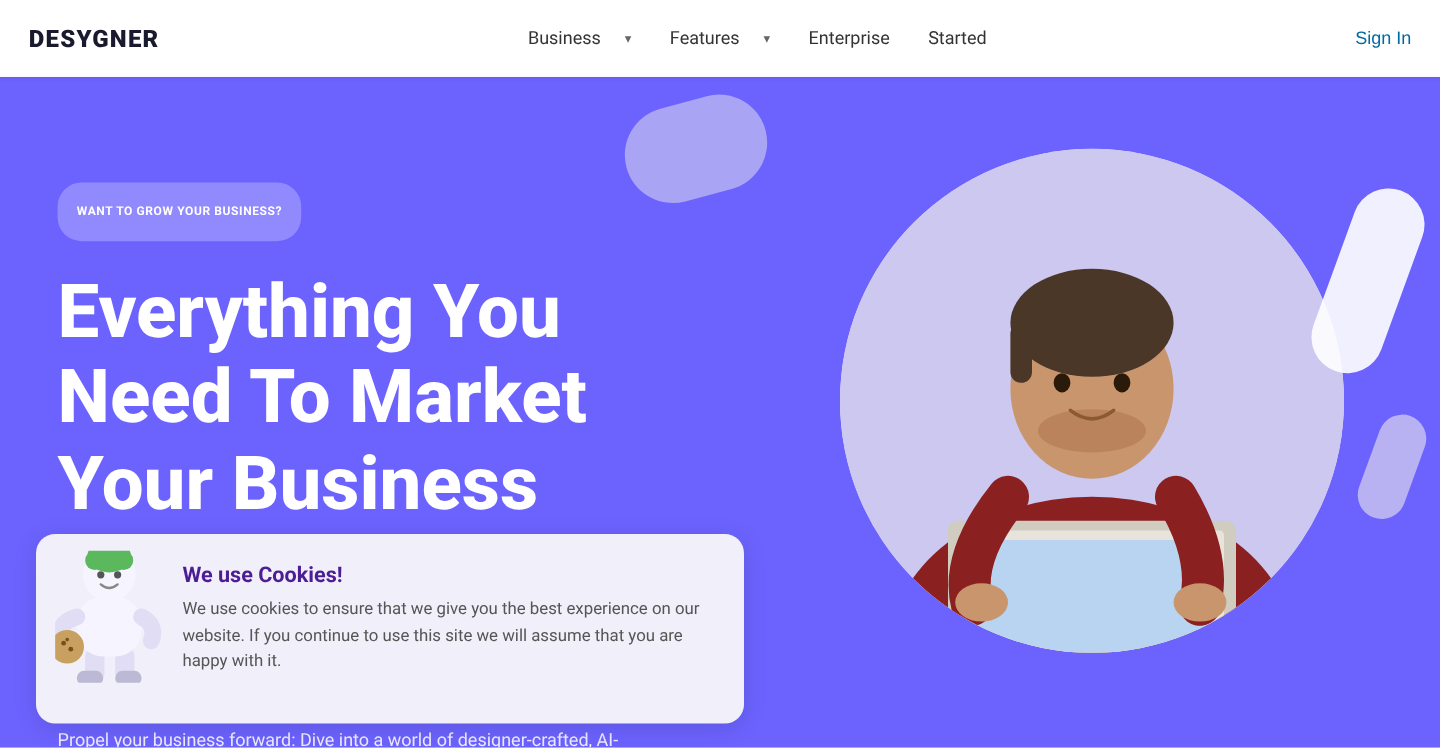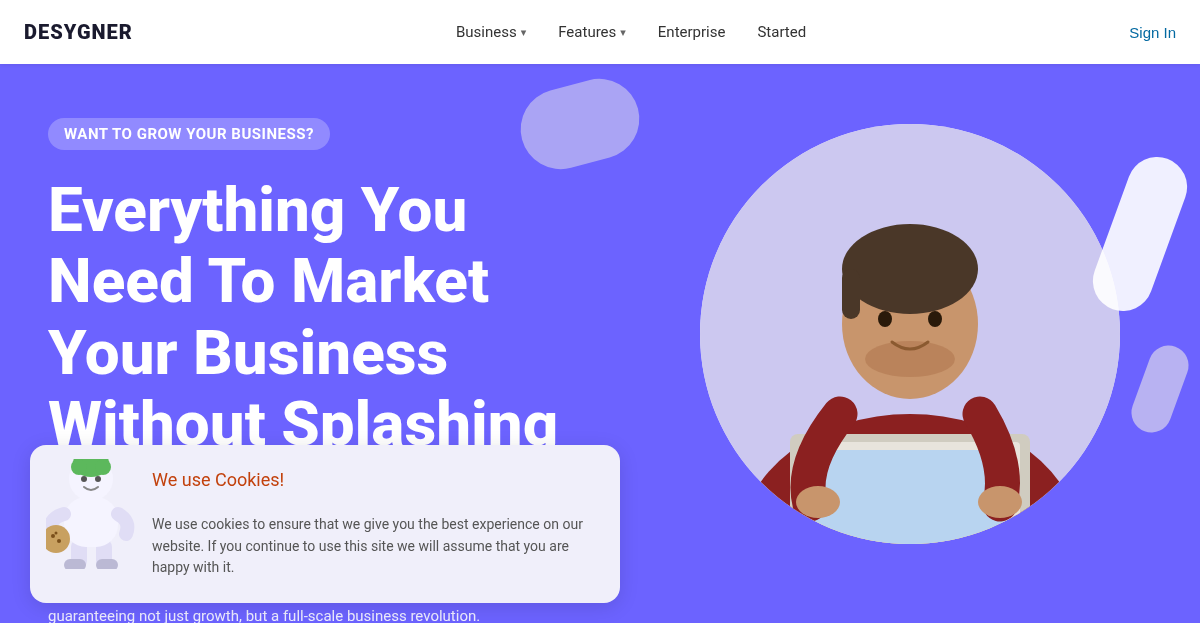--- a/index.html
+++ b/index.html
@@ -9,44 +9,45 @@
     nav {
       display: flex; align-items: center; justify-content: space-between;
       padding: 0 24px; height: 64px; background: #fff;
       box-shadow: 0 1px 4px rgba(0,0,0,0.08); position: relative; z-index: 10;
     }
     .nav-logo {
       font-weight: 900; font-size: 20px; letter-spacing: 1px; color: #1a1a2e;
     }
     .nav-links { display: flex; align-items: center; gap: 32px; }
     .nav-link {
-      font-size: 15px; color: #333; text-decoration: none; display: flex; align-items: center; gap: 4px; cursor: pointer;
+      font-size: 15px; color: #333; text-decoration: none; display: flex; align-items: center; gap: 20px; cursor: pointer;
     }
     .nav-link .chevron { font-size: 11px; color: #666; }
     .nav-actions { display: flex; align-items: center; gap: 16px; }
     .sign-in-btn {
       font-size: 15px; color: #0369a1; background: none; border: none; cursor: pointer; font-weight: 500;
     }
     .get-started-btn {
       background: #6c63ff; color: #fff; border: none; border-radius: 8px;
       padding: 10px 22px; font-size: 15px; font-weight: 600; cursor: pointer;
     }
 
     
     .hero {
       background: #6c63ff; position: relative; height: 559px; overflow: hidden;
       display: flex; align-items: flex-start;
     }
     .hero-content {
       padding: 54px 48px 0 48px; max-width: 620px; z-index: 2; position: relative;
     }
     .hero-badge {
-      background: rgba(255,255,255,0.25); color: #fff; font-size: 15px; font-weight: 700;
-      letter-spacing: 0.5px; padding: 7px 16px; border-radius: 20px; display: inline-block;
+      background: rgba(255,255,255,0.25); color: #fff; font-size: 10px; font-weight: 700;
+      letter-spacing: 0.5px; padding: 19px 16px; border-radius: 20px; display: inline-block;
       margin-bottom: 24px;
+      margin-top: 34px;
     }
     .hero-title {
       font-size: 62px; font-weight: 800; color: #fff; line-height: 1.15; margin-bottom: 24px;
     }
     .hero-desc {
       font-size: 15px; color: rgba(255,255,255,0.88); line-height: 1.65; max-width: 510px;
     }
 
     
     .hero-image-area {
@@ -78,21 +79,21 @@
       position: absolute; bottom: 20px; left: 30px; z-index: 20;
       background: #f0effa; border-radius: 16px; padding: 24px 28px 24px 16px;
       width: 590px; display: flex; align-items: flex-start; gap: 16px;
       box-shadow: 0 4px 20px rgba(0,0,0,0.12);
     }
     .cookie-mascot {
       width: 90px; height: 110px; flex-shrink: 0; position: relative; top: -10px;
     }
     .cookie-text-area { flex: 1; }
     .cookie-title {
-      font-size: 18px; font-weight: 400; color: #c2410c; margin-bottom: 24px;
+      font-size: 18px; font-weight: 700; color: #4c1d95; margin-bottom: 8px;
     }
     .cookie-desc {
       font-size: 14px; color: #555; line-height: 1.55;
     }
     .cookie-actions {
       display: flex; align-items: center; justify-content: flex-end;
       gap: 20px; margin-top: 16px;
     }
     .cookies-policy-link {
       color: #6c63ff; font-size: 15px; font-weight: 500; text-decoration: none; cursor: pointer;

